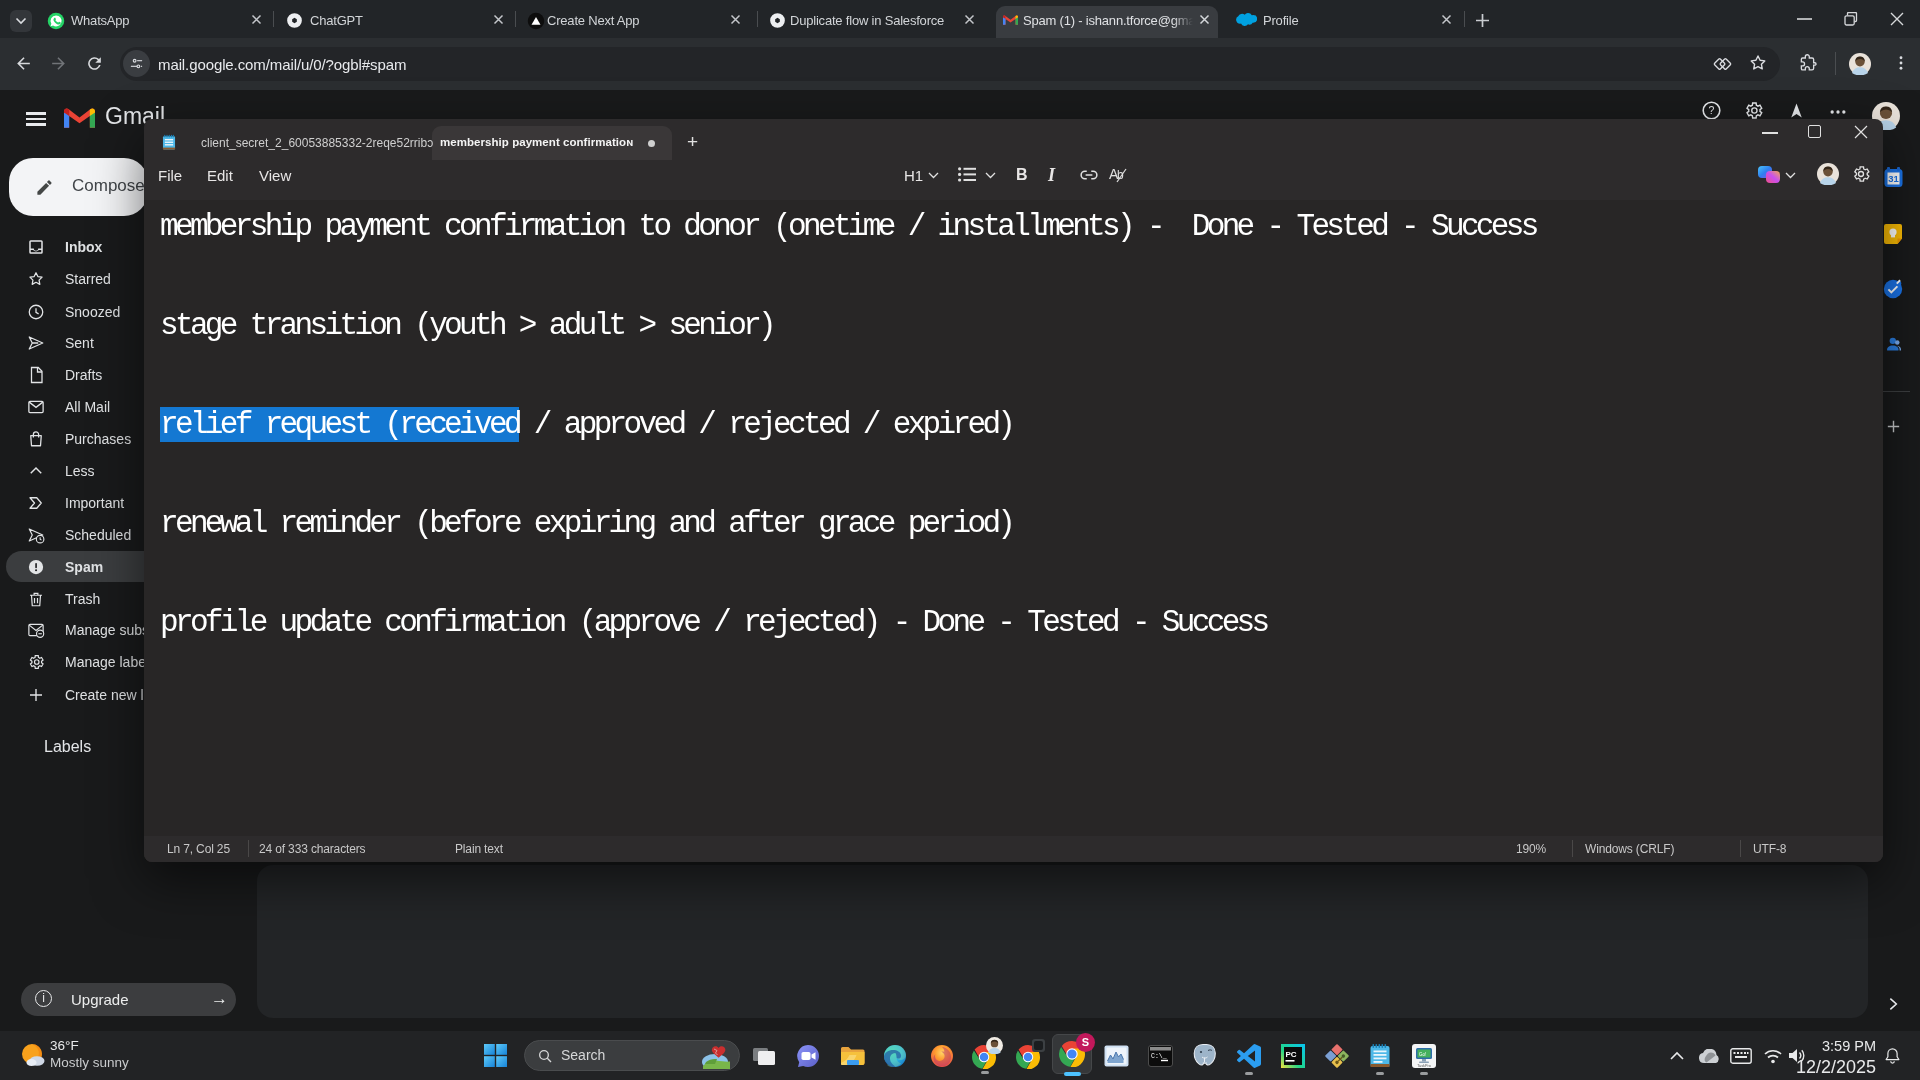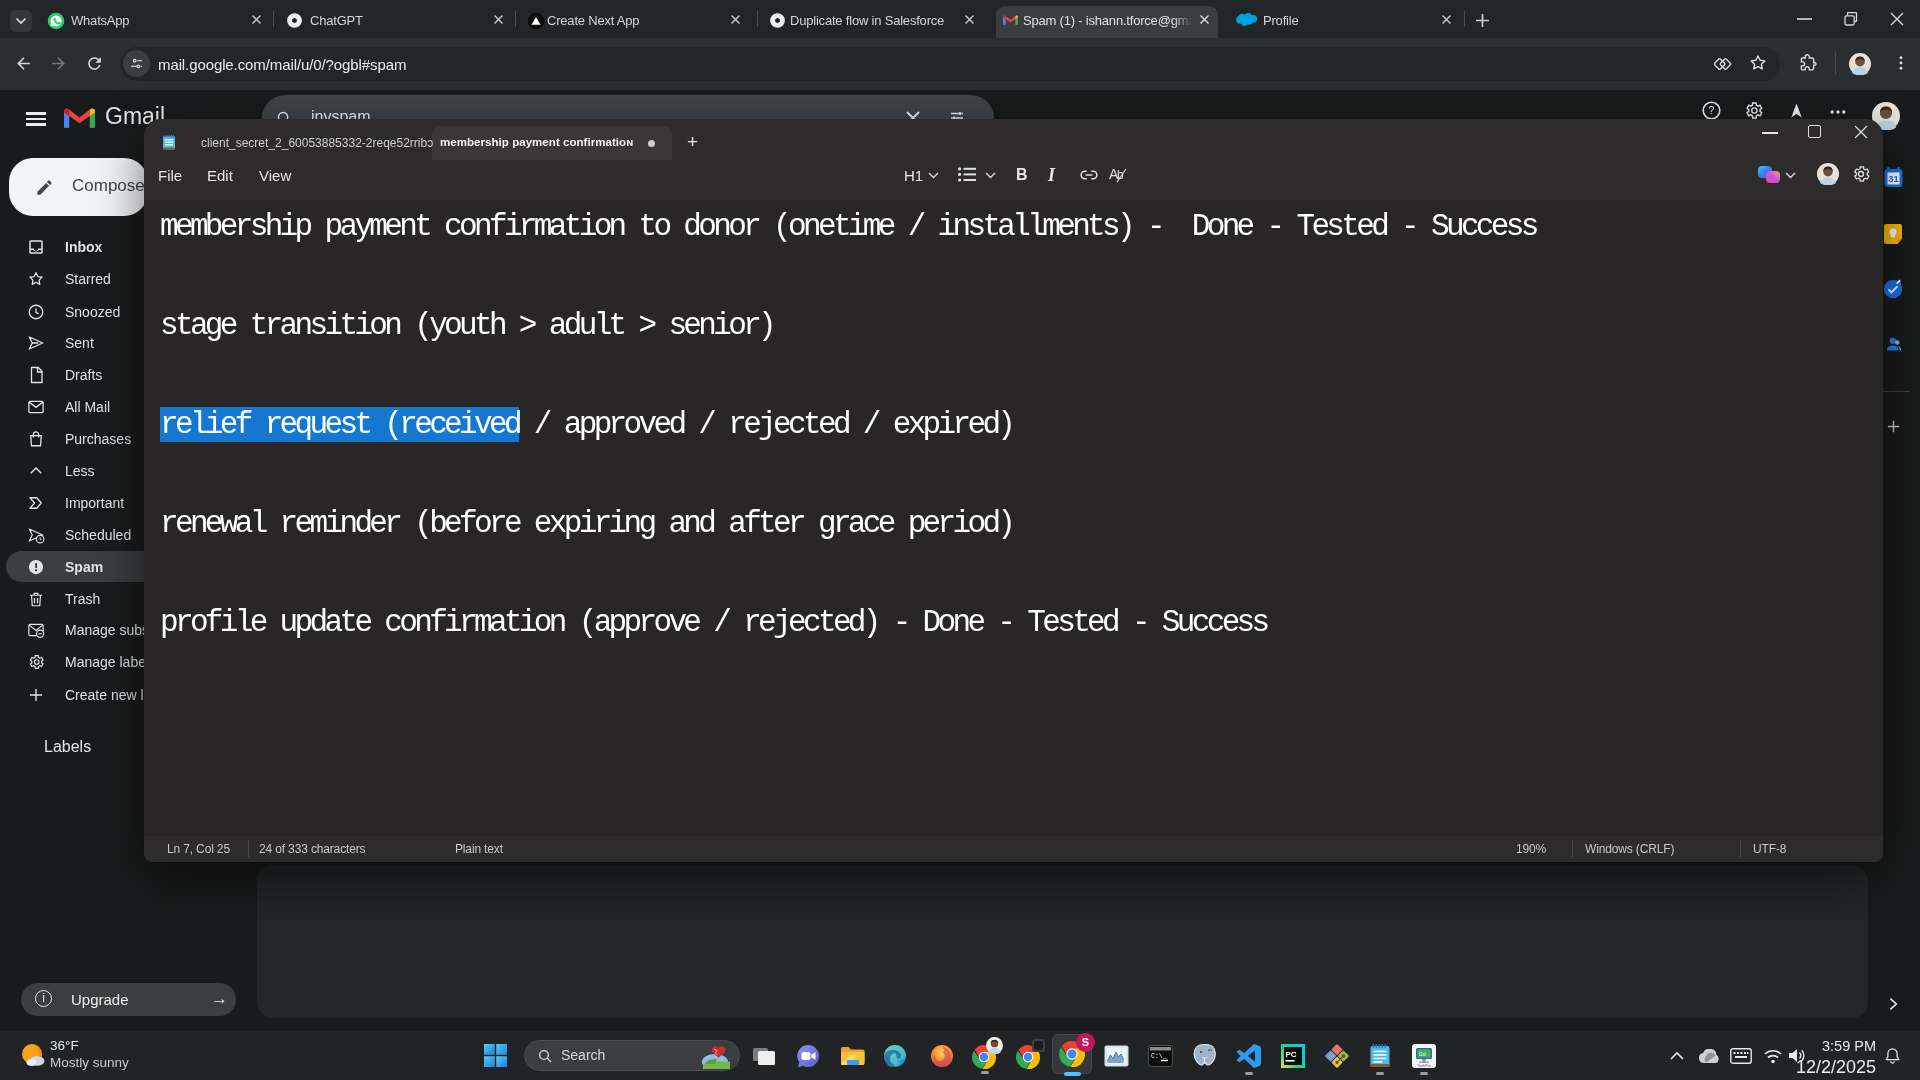--- a/index.html
+++ b/index.html
@@ -17,21 +17,21 @@
   
   #gmail { position:absolute; left:0; top:90px; width:1920px; height:941px; background:#191a1b; }
   #gsearch { position:absolute; left:262px; top:5px; width:732px; height:46px; border-radius:23px; background:#3f4246; }
   #glist { position:absolute; left:257px; top:775px; width:1611px; height:153px; background:#232527; border-radius:16px; }
   .gitem { position:absolute; left:0; width:150px; height:32px; }
   .gitem .lbl { position:absolute; left:65px; top:50%; transform:translateY(-50%); font-size:14px; color:#dfe1e3; white-space:nowrap; }
   .gitem svg { position:absolute; left:27px; top:50%; transform:translateY(-50%); }
   #compose { position:absolute; left:9px; top:68px; width:139px; height:58px; background:#f3f4f6; border-radius:24px; }
 
   
-  #notepad { position:absolute; left:144px; top:119px; width:1739px; height:743px; background:#2d2b2c; border-radius:17px; box-shadow:0 18px 50px rgba(0,0,0,.55); z-index:10; }
+  #notepad { position:absolute; left:144px; top:119px; width:1739px; height:743px; background:#2d2b2c; border-radius:8px; box-shadow:0 18px 50px rgba(0,0,0,.55); z-index:10; }
   #np-editor { position:absolute; left:0; top:81px; width:1739px; height:636px; background:#282626; }
   #np-status { position:absolute; left:0; top:717px; width:1739px; height:26px; background:#2d2b2c; border-radius:0 0 8px 8px; font-size:12px; letter-spacing:-0.15px; color:#c8c8c8;text-align:right; }
   #np-menu { position:absolute; left:0; top:38px; width:1739px; height:36px; }
   .np-menu-item { position:absolute; top:50%; transform:translateY(-50%); font-size:15px; color:#e8e6e6; }
   #np-text { position:absolute; left:16px; top:90.5px; font-family:"Liberation Mono", monospace; font-size:31px; letter-spacing:-3.65px; line-height:33px; color:#ffffff; white-space:pre; }
   #np-text .sel { background:#1478d2; }
   #activenptab { position:absolute; left:288px; top:7px; width:240px; height:34px; background:#3a3738; border-radius:9px 9px 0 0; }
 
   
   #taskbar { position:absolute; left:0; top:1031px; width:1920px; height:49px; background:#222325; z-index:20; }
@@ -186,38 +186,20 @@
     <div style="height:2.5px;background:#e8eaed;"></div>
   </div>
   <svg class="abs" style="left:64px;top:16px" width="31" height="24" viewBox="0 0 24 18">
       <path d="M0 16.5V3.8C0 2 2 1 3.4 2.1L12 8.6 20.6 2.1C22 1 24 2 24 3.8v12.7h-4V7.5L12 13 4 7.5v9z" fill="#ea4335"></path>
       <path d="M0 5h4v11.5H0z" fill="#4285f4"></path>
       <path d="M20 5h4v11.5h-4z" fill="#34a853"></path>
       <path d="M0 3.8C0 2 2 1 3.4 2.1L4 2.6V7.5L0 4.7z" fill="#c5221f"></path>
       <path d="M24 3.8C24 2 22 1 20.6 2.1l-.6.5V7.5l4-2.8z" fill="#fbbc04"></path>
     </svg>
   <div class="abs" style="left:105px;top:13px;font-size:23px;color:#e3e5e8;">Gmail</div>
-  <div id="gsearch">
-    <svg class="abs" style="left:14px;top:15px" width="17" height="17" viewBox="0 0 24 24">
-        <circle cx="10" cy="10" r="6.5" stroke="#e8eaed" stroke-width="2" fill="none"></circle>
-        <path d="M15 15l6 6" stroke="#e8eaed" stroke-width="2"></path>
-      </svg>
-    <div class="abs" style="left:49px;top:13px;font-size:16px;color:#e8eaed;">invspam</div>
-    <svg class="abs" style="left:643px;top:15px" width="16" height="16" viewBox="0 0 16 16">
-        <path d="M2 2l12 12M14 2L2 14" stroke="#e8eaed" stroke-width="1.8"></path>
-      </svg>
-    <svg class="abs" style="left:686px;top:14px" width="18" height="18" viewBox="0 0 24 24">
-        <g stroke="#e8eaed" stroke-width="2">
-          <path d="M4 6h10M18 6h2M4 12h2M10 12h10M4 18h10M18 18h2"></path>
-          <circle cx="16" cy="6" r="2" fill="#e8eaed" stroke="none"></circle>
-          <circle cx="8" cy="12" r="2" fill="#e8eaed" stroke="none"></circle>
-          <circle cx="16" cy="18" r="2" fill="#e8eaed" stroke="none"></circle>
-        </g>
-      </svg>
-  </div>
 
   <svg class="abs" style="left:1701px;top:10px" width="21" height="21" viewBox="0 0 24 24">
       <circle cx="12" cy="12" r="9.5" stroke="#e8eaed" stroke-width="1.8" fill="none"></circle>
       <text x="12" y="16.5" text-anchor="middle" font-size="12" fill="#e8eaed" font-family="Liberation Sans">?</text>
     </svg>
   <svg class="abs" style="left:1743px;top:10px" width="21" height="21" viewBox="0 0 24 24">
       <path d="M19.4 13a7.5 7.5 0 0 0 0-2l2-1.6-2-3.4-2.4 1a7.5 7.5 0 0 0-1.7-1L15 3.5h-4l-.3 2.5a7.5 7.5 0 0 0-1.7 1l-2.4-1-2 3.4L6.6 11a7.5 7.5 0 0 0 0 2l-2 1.6 2 3.4 2.4-1a7.5 7.5 0 0 0 1.7 1l.3 2.5h4l.3-2.5a7.5 7.5 0 0 0 1.7-1l2.4 1 2-3.4z" stroke="#e8eaed" stroke-width="1.6" fill="none"></path>
       <circle cx="13" cy="12" r="3" stroke="#e8eaed" stroke-width="1.6" fill="none"></circle>
     </svg>
   <svg class="abs" style="left:1786px;top:10px" width="21" height="21" viewBox="0 0 24 24">

